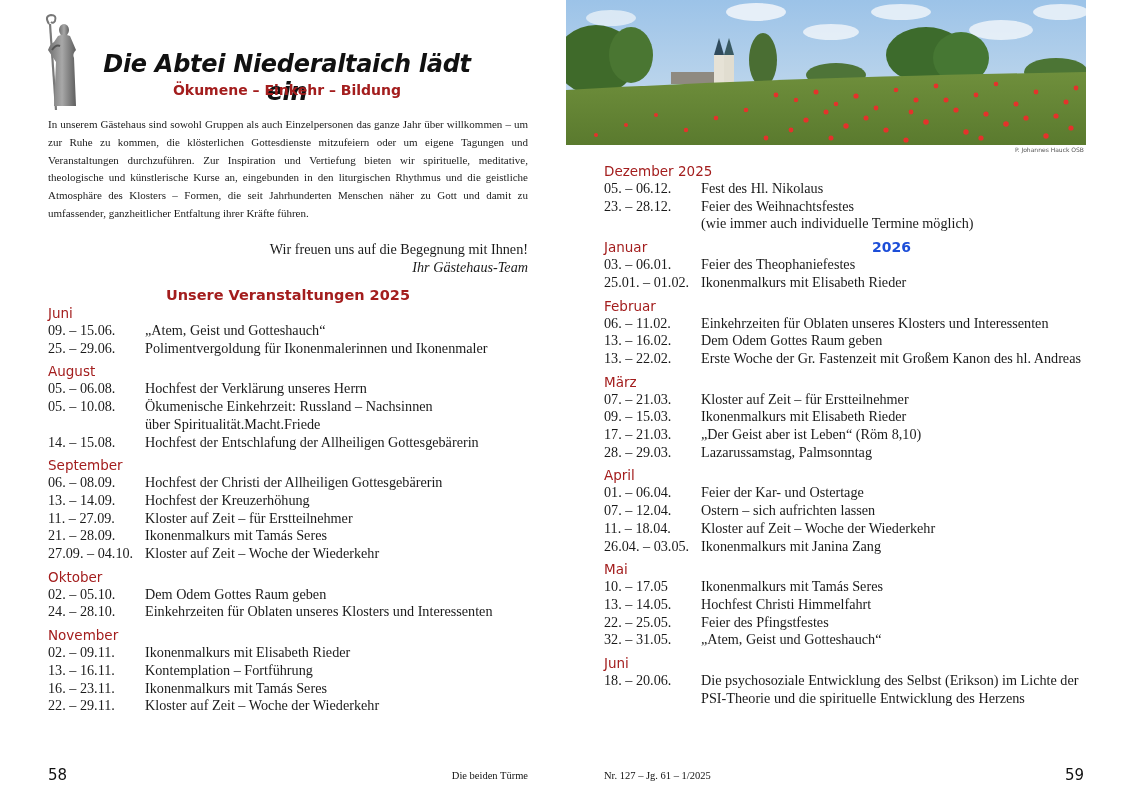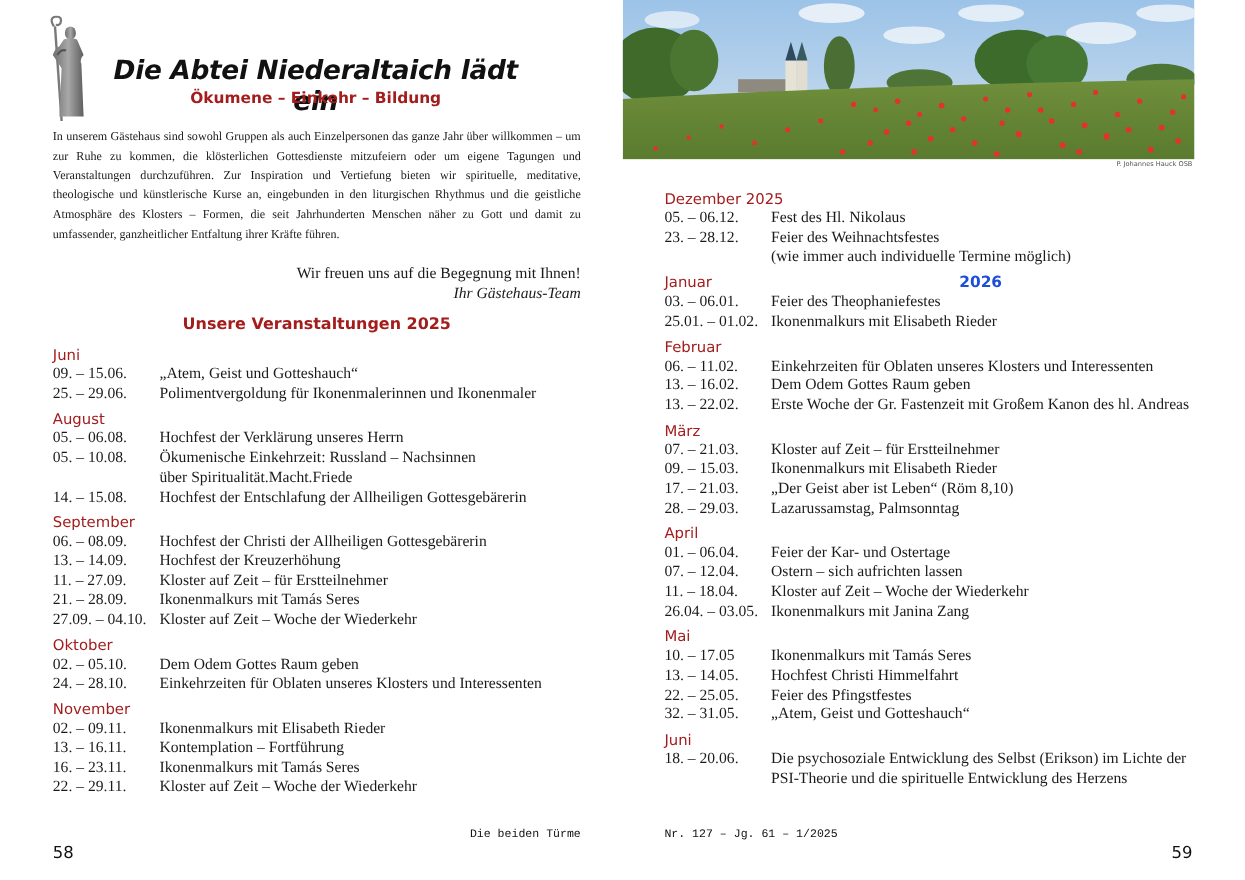--- a/index.html
+++ b/index.html
@@ -36,30 +36,30 @@
   }
 
   .schedule { position: absolute; }
   .schedule-left { left: 48px; top: 305px; width: 490px; }
   .schedule-right { left: 38px; top: 163px; width: 500px; }
 
   .month {
     font-family: "DejaVu Sans", sans-serif; font-size: 13.5px; color: #a31d1d;
     line-height: 17px; margin-top: 6px; position: relative;
   }
-  .month:first-child { margin-top: 10px; }
+  .month:first-child { margin-top: 0; }
   .year-marker {
     position: absolute; left: 268px; top: 0; font-weight: bold; font-size: 14px; color: #1d4ed8;
   }
   .event { display: flex; font-size: 14.2px; line-height: 17.7px; }
   .event .date { width: 97px; flex: none; white-space: nowrap; }
   .event .title { flex: 1; }
 
   .footer-num { position: absolute; top: 766px; font-family: "DejaVu Sans", sans-serif; font-size: 15px; color: #111; }
-  .footer-text { position: absolute; top: 753px; font-family: Liberation Mono, monospace; font-size: 10.5px; color: #111; }
+  .footer-text { position: absolute; top: 770px; font-family: Liberation Serif, serif; font-size: 10.5px; color: #111; }
 
   
   .photo { position: absolute; left: 0; top: 0; width: 520px; height: 145px; overflow: hidden; }
   .photo svg { display: block; }
   .photo-credit {
     position: absolute; left: 420px; top: 146px; width: 98px; text-align: right;
     font-family: "DejaVu Sans", sans-serif; font-size: 6px; color: #555;
   }
 </style>
 </head>

